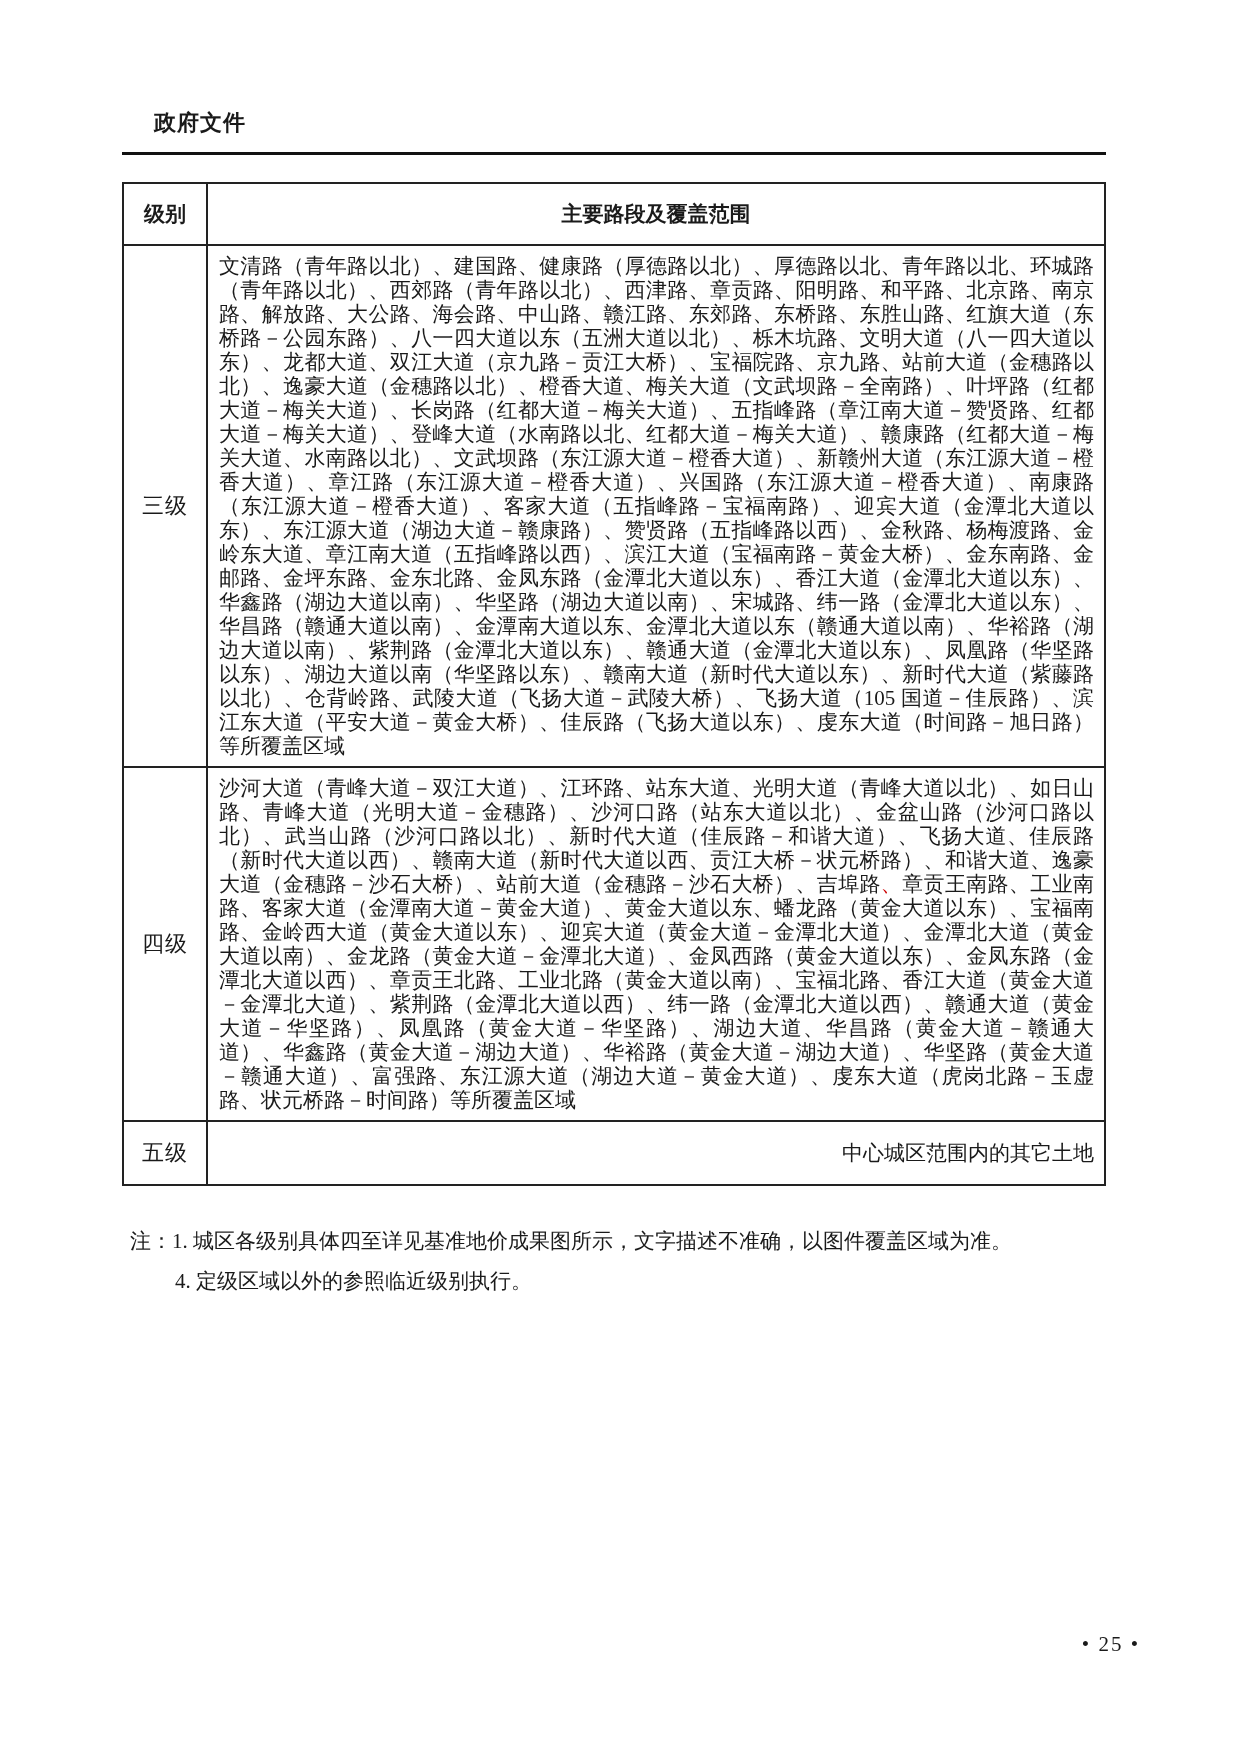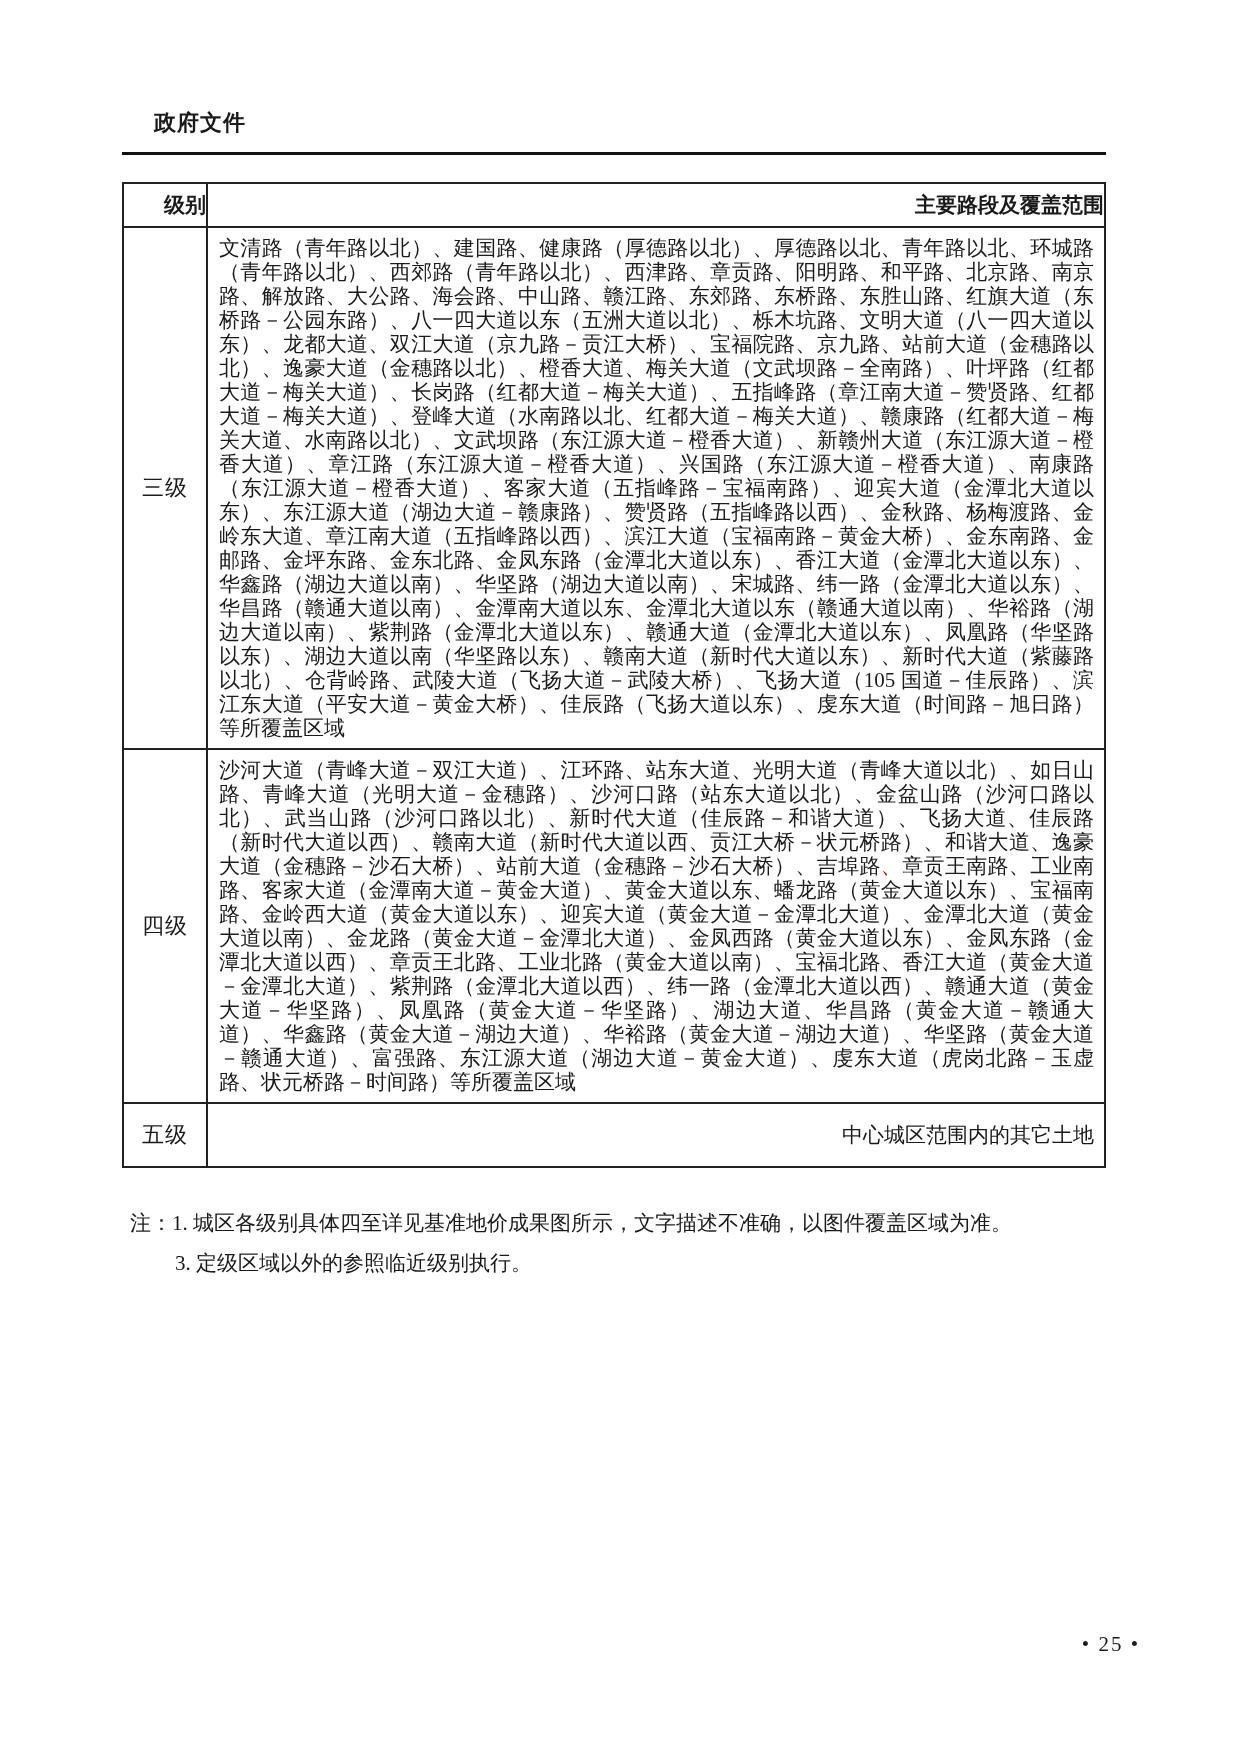--- a/index.html
+++ b/index.html
@@ -33,25 +33,25 @@
     margin-top: 27px;
     width: 984px;
     table-layout: fixed;
     border-collapse: collapse;
   }
   table.grade-table th, table.grade-table td {
     border: 2px solid #222222;
   }
   col.level-col { width: 84px; }
   th.col-header {
-    height: 44px;
+    height: 62px;
     font-family: "Liberation Sans", "DejaVu Sans", sans-serif;
     font-weight: 600;
     font-size: 21px;
-    text-align: right;
+    text-align: center;
     vertical-align: middle;
   }
   td.level-cell {
     text-align: center;
     vertical-align: middle;
     font-size: 22px;
     letter-spacing: 1px;
   }
   td.range-cell {
     padding: 8px 10px 8px 11px;
@@ -120,19 +120,19 @@
         <td class="range-cell single-line">中心城区范围内的其它土地</td>
       </tr>
     </tbody>
   </table>
 
   <div class="notes">
     <div class="note-line">
       <span>注：</span><span>1. 城区各级别具体四至详见基准地价成果图所示，文字描述不准确，以图件覆盖区域为准。</span>
     </div>
     <div class="note-line">
-      <span>3. 定级区域以外的参照临近级别执行。</span>
+      <span>4. 定级区域以外的参照临近级别执行。</span>
     </div>
   </div>
 
 </div>
 
 <div class="page-number">• 25 •</div>
 
 </body></html>

